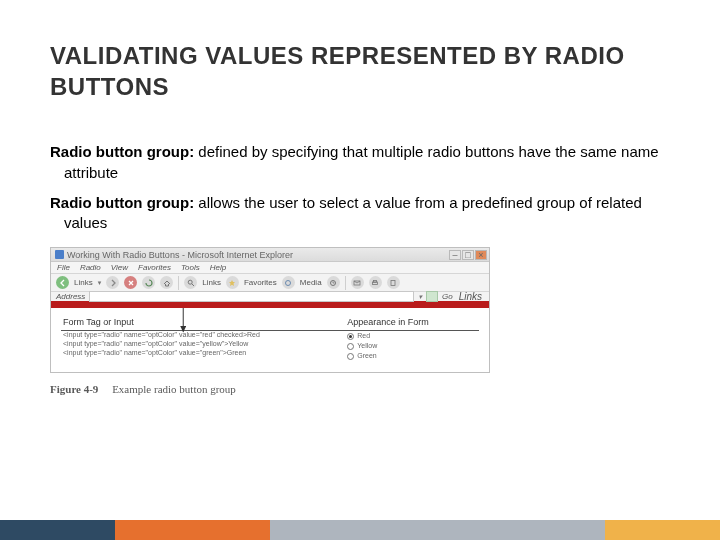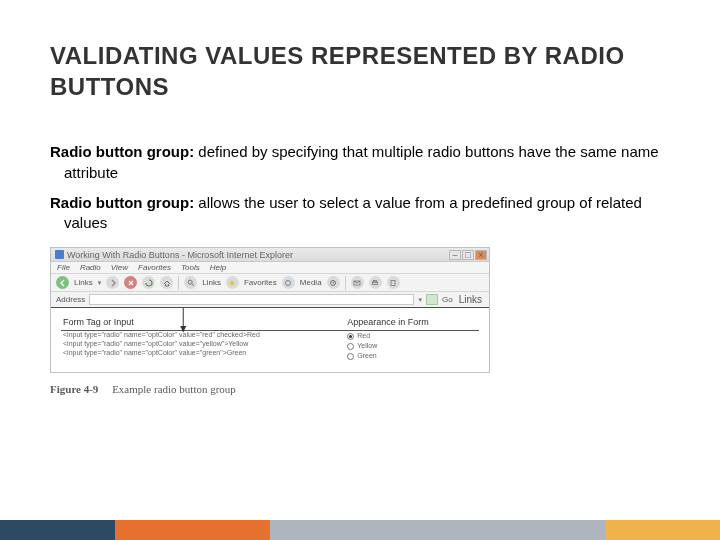--- a/index.html
+++ b/index.html
@@ -87,23 +87,24 @@
     width: 13px; height: 13px; border-radius: 50%; background: #dadada;
     display:flex;align-items:center;justify-content:center;
   }
   .tb-icon.green { background: #7fbf7f; }
   .tb-icon.red   { background: #d6807f; }
   .tb-sep { width:1px; height:14px; background:#cfcfcf; }
   .tb-text { font-size: 8px; color:#555; }
   .addrbar {
     display: flex; align-items: center; gap: 4px;
     padding: 2px 5px;
-    border-bottom: 1px solid #b91c1c;
+    border-bottom: 7px solid #b91c1c;
     background:#f3f3f3;
     height: 16px;
+    font-style: italic;
   }
   .addr-input {
     flex: 1; height: 11px; background:#ffffff; border:1px solid #c8c8c8;
   }
   .go-btn {
     width: 12px; height: 11px; background:#cfe6cf; border:1px solid #a7c8a7;
   }
   .links-btn {
     font-size: 10px; color:#555; padding: 0 2px;
   }

